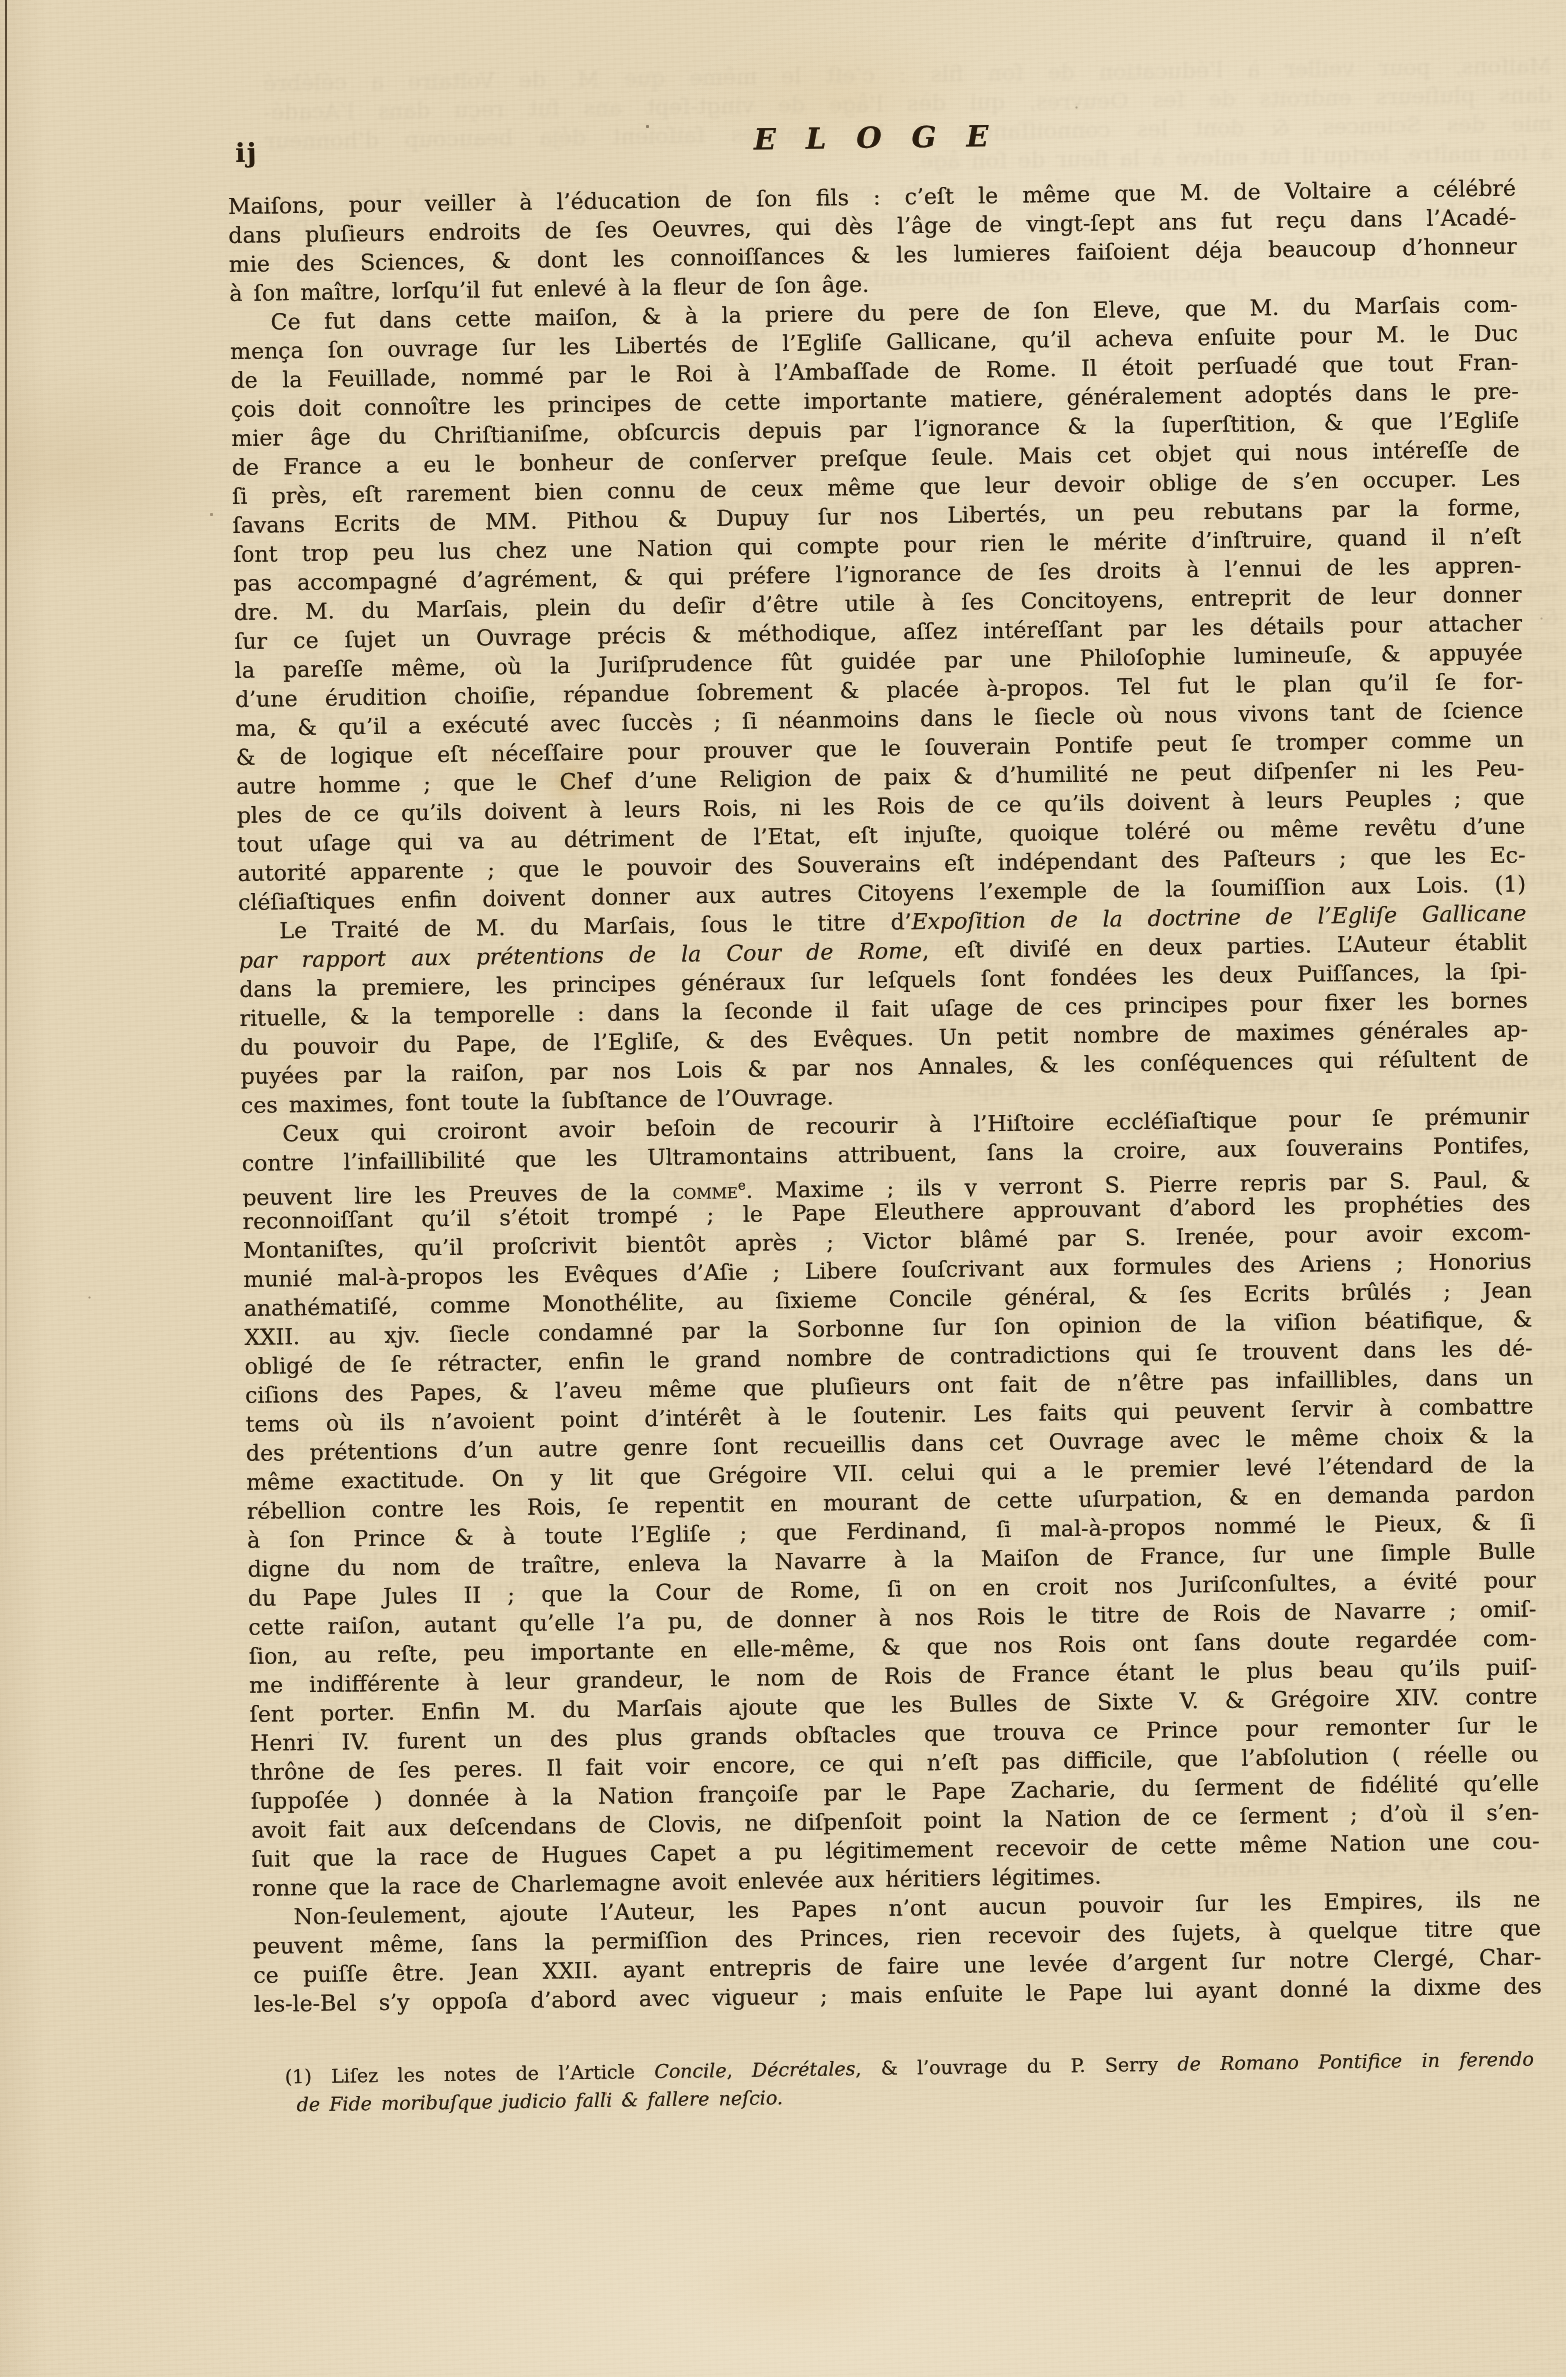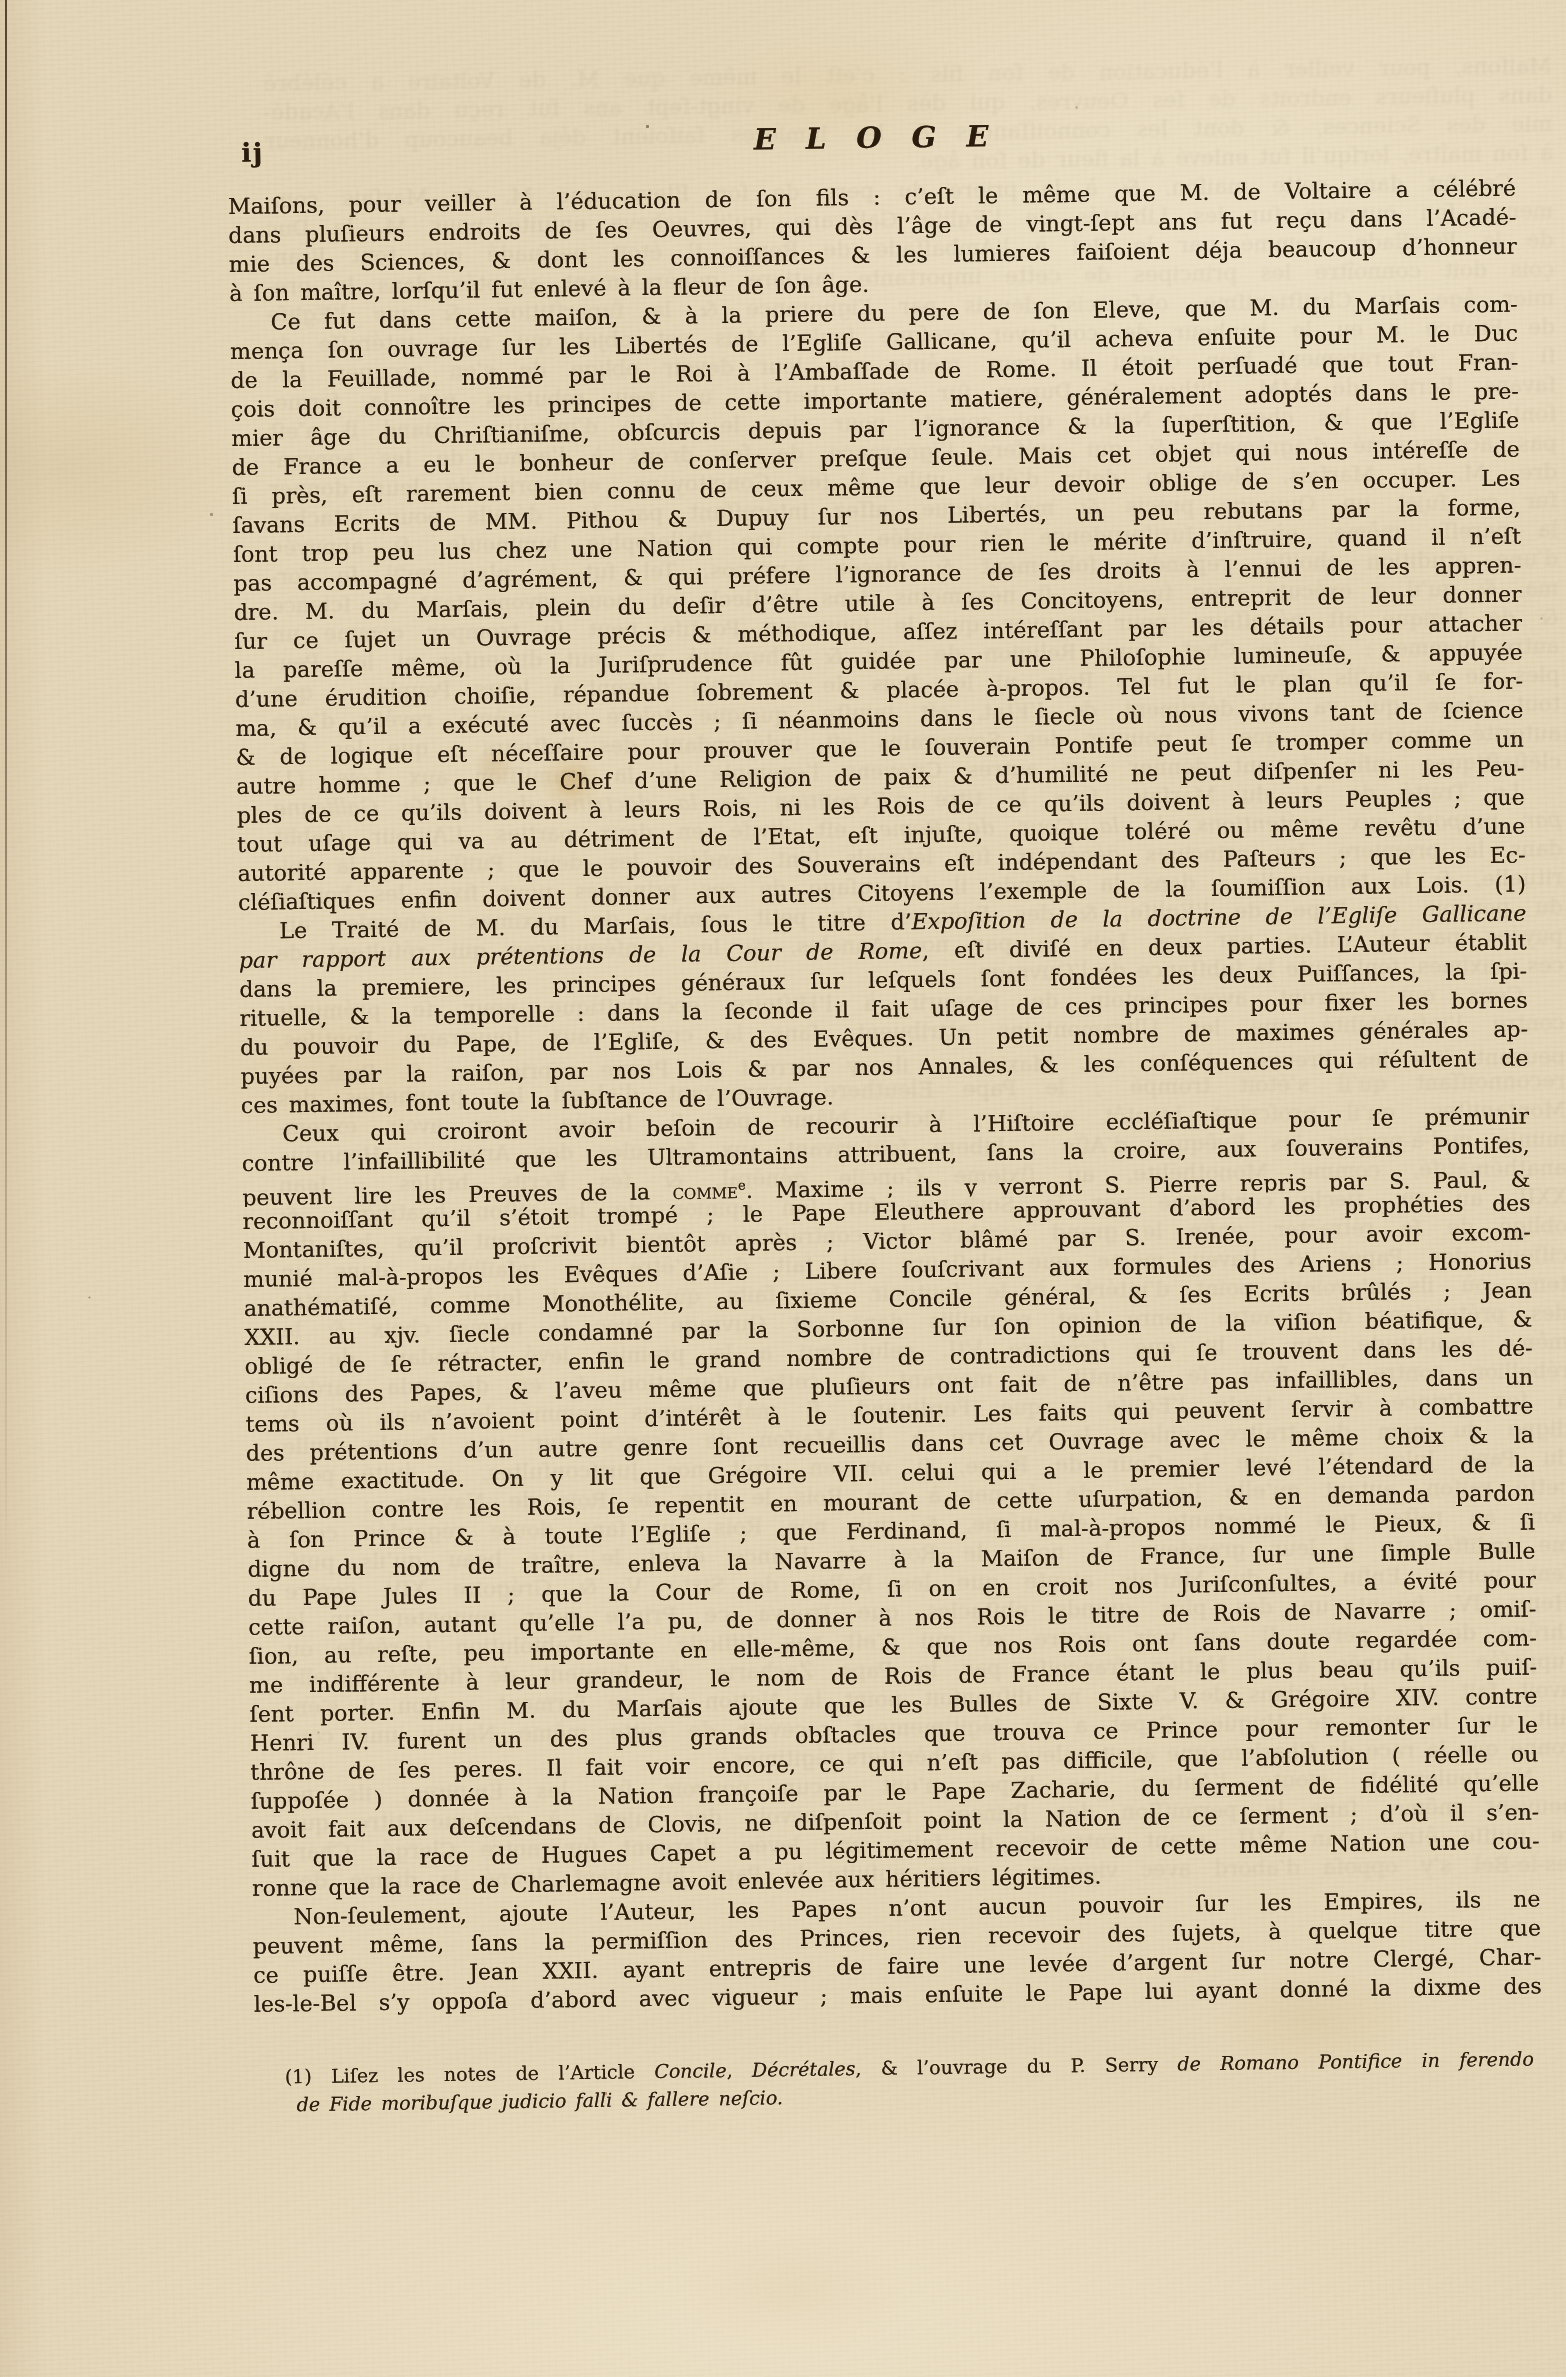--- a/index.html
+++ b/index.html
@@ -49,21 +49,21 @@
       1541px 618px 0 0.5px rgba(80,60,40,.35),
       318px 1732px 0 0.5px rgba(90,70,45,.35);
   }
   .content{
     position:absolute; left:227px; top:130px; width:1288px;
     transform:rotate(-0.82deg); transform-origin:0 0;
     text-shadow:0 0 0.6px rgba(42,29,14,.75);
   }
   .header{ position:relative; height:52px; }
   .pagenum{
-    position:absolute; left:14px; top:8.3px;
+    position:absolute; left:8px; top:8.3px;
     font-size:26px; font-weight:bold; letter-spacing:1.6px;text-align:right;
   }
   .running-title{
     display:block; text-align:center;
     font-style:italic; font-weight:bold;
     font-size:29px; letter-spacing:30px; text-indent:30px;
   }
   .text-block{
     position:absolute; left:0; top:62px; width:1288px;
     font-size:22px; line-height:29px; word-spacing:4.2px;

